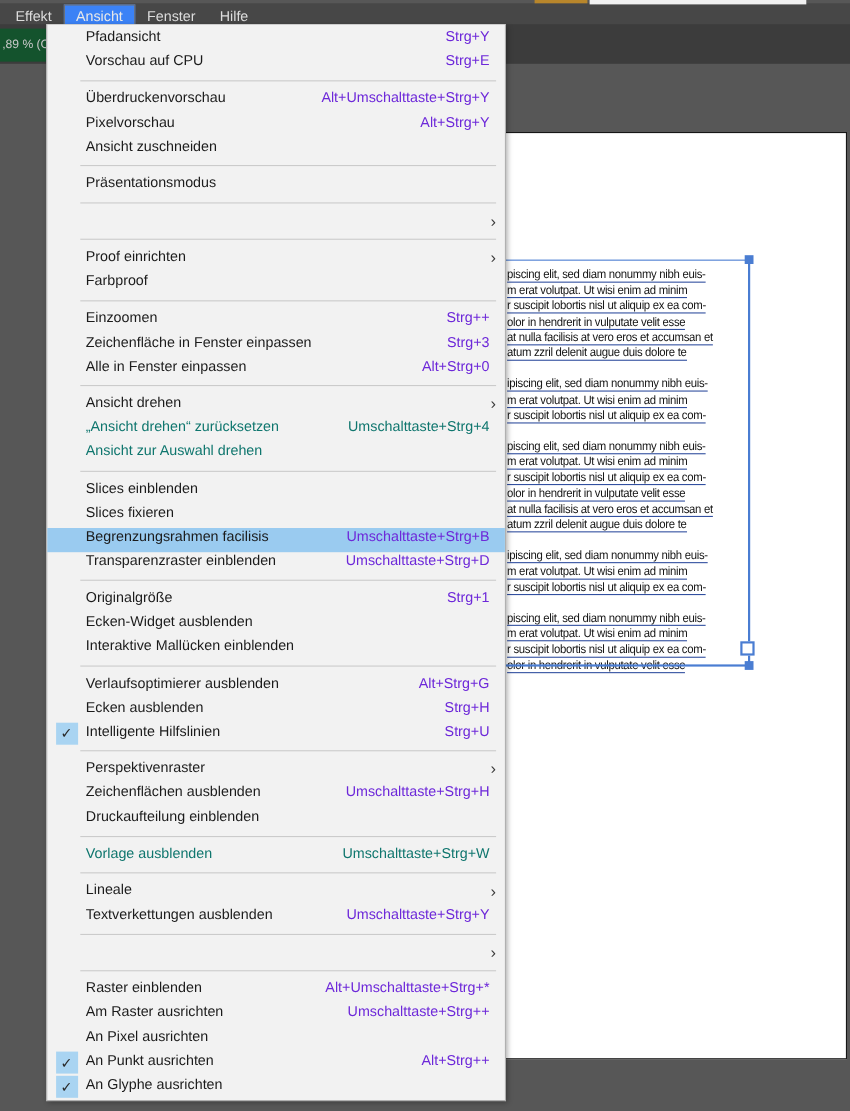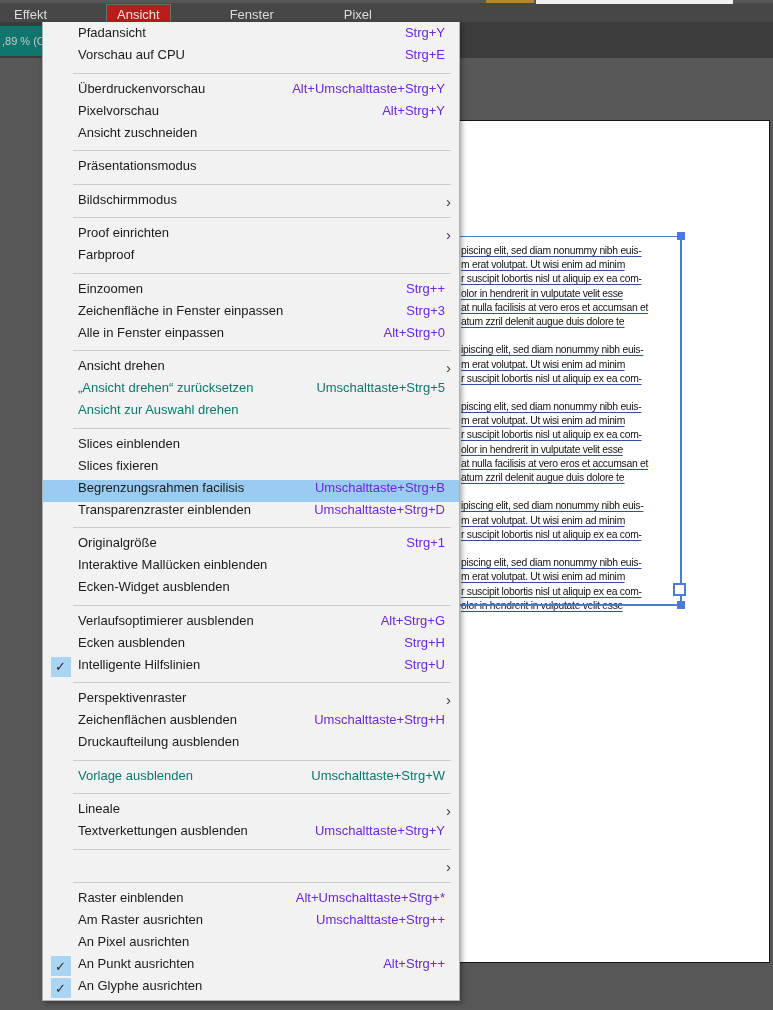--- a/index.html
+++ b/index.html
@@ -6,36 +6,36 @@
   html,body { margin:0; padding:0; }
   body {
     width:773px; height:1010px; position:relative; overflow:hidden;
     font-family:"Liberation Sans", sans-serif;
     background:#575757;
   }
 
   
   .menubar {
     position:absolute; top:3px; left:0; width:773px; height:22px;
-    background:#474747; z-index:5; display:flex; align-items:center; padding-left:3px;gap:48px;
+    background:#474747; z-index:5; display:flex; align-items:center; padding-left:3px;
   }
   .mb-item {
     color:#dcdcdc; font-size:13px; padding:0 10px; height:20px; line-height:20px;
     border:1px solid transparent;
   }
-  .mb-item.active { background:#b91c1c; border:1px solid #6e6e6e; color:#e8e8e8; }
+  .mb-item.active { background:#3b82f6; border:1px solid #6e6e6e; color:#e8e8e8; }
 
   .strip-orange { position:absolute; left:486px; top:0; width:48px; height:3px; background:#b8862b; z-index:7; }
   .strip-white  { position:absolute; left:536px; top:0; width:197px; height:4px; background:#f1f1f1; z-index:7; }
 
   
   .tabstrip { position:absolute; top:22px; left:0; width:773px; height:36px; background:#3c3c3c; z-index:5; }
   .doctab {
     position:absolute; left:0; top:4px; width:42px; height:30px;
-    background:#0f766e; color:#c9c9c9; font-size:11px; line-height:30px; padding-left:2px;
+    background:#14532d; color:#c9c9c9; font-size:11px; line-height:30px; padding-left:2px;
     white-space:nowrap; overflow:hidden;
   }
 
   
   .pasteboard { position:absolute; left:0; top:58px; width:773px; height:952px; background:#575757; z-index:1; }
   .artboard {
     position:absolute; left:420px; top:120px; width:350px; height:843px;
     background:#ffffff; border:1px solid #161616; z-index:2;
   }
 
@@ -126,21 +126,21 @@
 <div class="sel-right"></div>
 <div class="sel-bottom"></div>
 <div class="handle tr"></div>
 <div class="handle br"></div>
 <div class="outport"></div>
 
 <div class="menubar" id="menubar">
     <span class="mb-item">Effekt</span>
     <span class="mb-item active">Ansicht</span>
     <span class="mb-item">Fenster</span>
-    <span class="mb-item">Pixel</span>
+    <span class="mb-item">Hilfe</span>
   </div>
 <div class="strip-orange"></div>
 <div class="strip-white"></div>
 
 <div class="tabstrip">
   <div class="doctab">,89 % (C</div>
 </div>
 
 <div class="menu" id="menu">
     <div class="mi">
@@ -175,21 +175,20 @@
     </div>
     <div class="mi">
       <span class="gut"></span>
       <span class="lab">Präsentationsmodus</span>
     </div>
     <div class="sep">
       <div class="sepline"></div>
     </div>
     <div class="mi">
       <span class="gut"></span>
-      <span class="lab">Bildschirmmodus</span>
       <span class="arr">›</span>
     </div>
     <div class="sep">
       <div class="sepline"></div>
     </div>
     <div class="mi">
       <span class="gut"></span>
       <span class="lab">Proof einrichten</span>
       <span class="arr">›</span>
     </div>
@@ -219,21 +218,21 @@
       <div class="sepline"></div>
     </div>
     <div class="mi">
       <span class="gut"></span>
       <span class="lab">Ansicht drehen</span>
       <span class="arr">›</span>
     </div>
     <div class="mi dis">
       <span class="gut"></span>
       <span class="lab">„Ansicht drehen“ zurücksetzen</span>
-      <span class="sc">Umschalttaste+Strg+5</span>
+      <span class="sc">Umschalttaste+Strg+4</span>
     </div>
     <div class="mi dis">
       <span class="gut"></span>
       <span class="lab">Ansicht zur Auswahl drehen</span>
     </div>
     <div class="sep">
       <div class="sepline"></div>
     </div>
     <div class="mi">
       <span class="gut"></span>
@@ -256,25 +255,25 @@
     <div class="sep">
       <div class="sepline"></div>
     </div>
     <div class="mi">
       <span class="gut"></span>
       <span class="lab">Originalgröße</span>
       <span class="sc">Strg+1</span>
     </div>
     <div class="mi">
       <span class="gut"></span>
+      <span class="lab">Ecken-Widget ausblenden</span>
+    </div>
+    <div class="mi">
+      <span class="gut"></span>
       <span class="lab">Interaktive Mallücken einblenden</span>
-    </div>
-    <div class="mi">
-      <span class="gut"></span>
-      <span class="lab">Ecken-Widget ausblenden</span>
     </div>
     <div class="sep">
       <div class="sepline"></div>
     </div>
     <div class="mi">
       <span class="gut"></span>
       <span class="lab">Verlaufsoptimierer ausblenden</span>
       <span class="sc">Alt+Strg+G</span>
     </div>
     <div class="mi">
@@ -297,21 +296,21 @@
       <span class="lab">Perspektivenraster</span>
       <span class="arr">›</span>
     </div>
     <div class="mi">
       <span class="gut"></span>
       <span class="lab">Zeichenflächen ausblenden</span>
       <span class="sc">Umschalttaste+Strg+H</span>
     </div>
     <div class="mi">
       <span class="gut"></span>
-      <span class="lab">Druckaufteilung ausblenden</span>
+      <span class="lab">Druckaufteilung einblenden</span>
     </div>
     <div class="sep">
       <div class="sepline"></div>
     </div>
     <div class="mi dis">
       <span class="gut"></span>
       <span class="lab">Vorlage ausblenden</span>
       <span class="sc">Umschalttaste+Strg+W</span>
     </div>
     <div class="sep">

